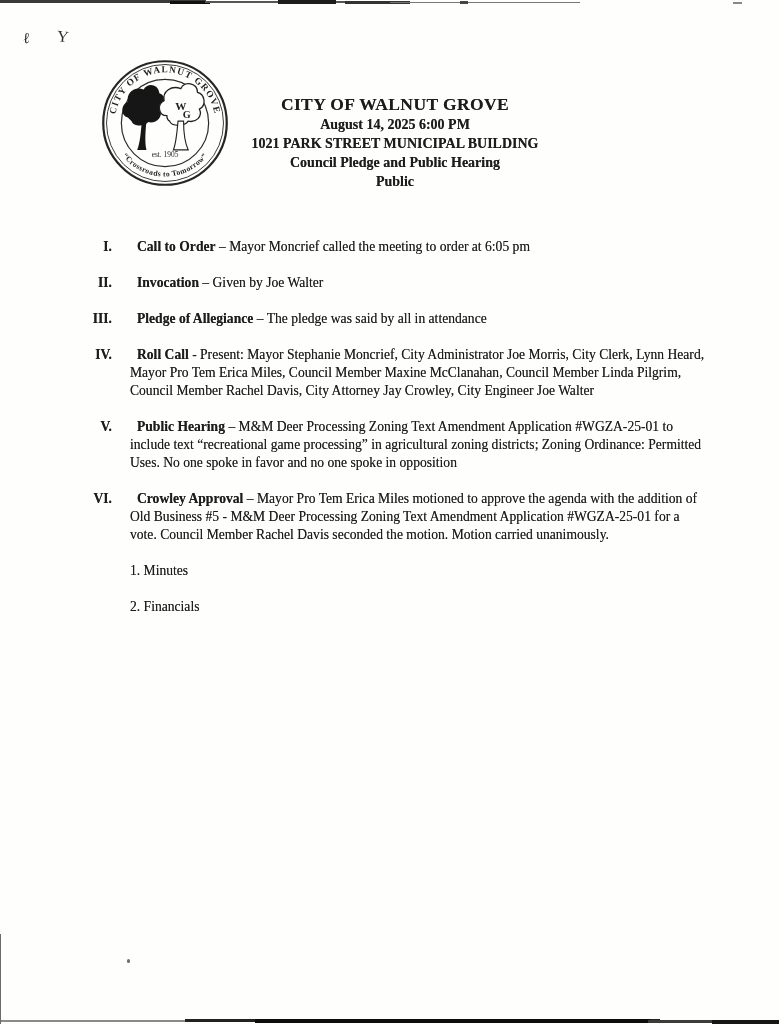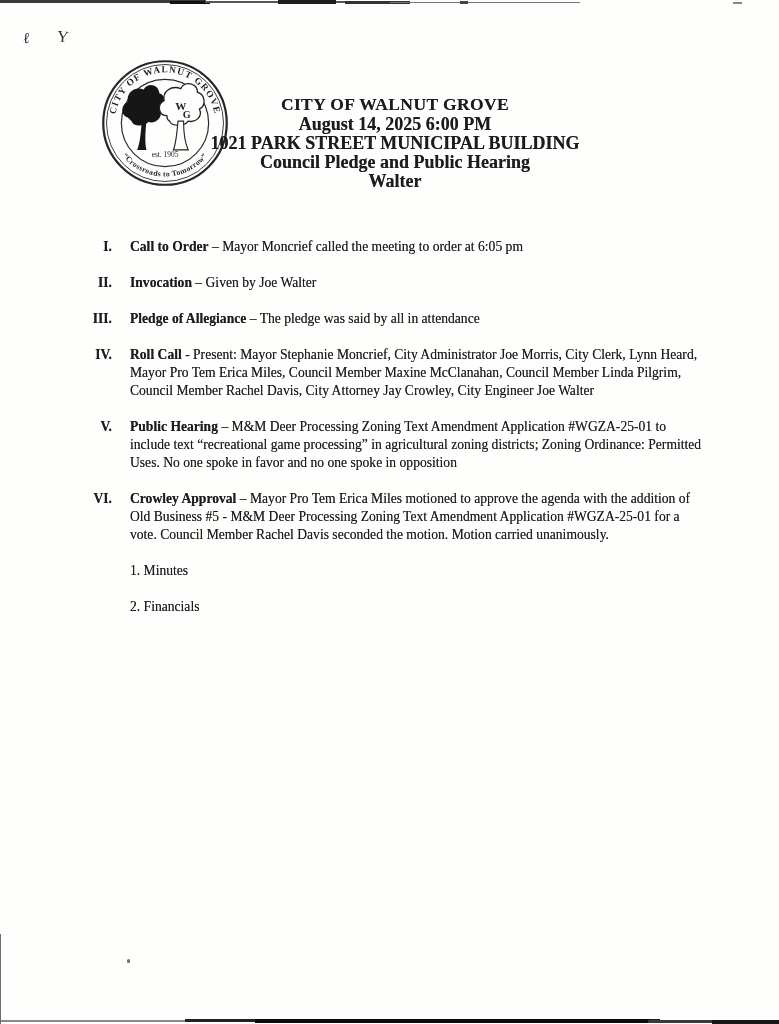--- a/index.html
+++ b/index.html
@@ -34,30 +34,30 @@
   .mark-2{left:57px;top:29px;font-size:16px;transform:rotate(6deg);font-style:normal;}
   
   .seal{position:absolute;left:100px;top:56px;width:130px;height:134px;}
   .seal svg{width:100%;height:100%;}
   .seal text{font-family:"Liberation Serif","DejaVu Serif",serif;}
   .header-text{
     position:absolute;left:95px;top:94px;width:600px;
     text-align:center;font-weight:bold;
   }
   .h-line1{font-size:17.5px;line-height:21px;letter-spacing:.4px;}
-  .h-line{font-size:18px;line-height:19px;}
+  .h-line{font-size:14px;line-height:19px;}
   
   .agenda{
     position:absolute;left:64px;top:238px;width:660px;
     font-size:13.6px;line-height:18px;
   }
   .agenda-item{display:flex;margin-bottom:18px;}
   .numeral{width:48px;flex:0 0 48px;text-align:right;font-weight:bold;margin-right:18px;}
   .item-text-wrap{width:576px;}
-  .item-title{font-weight:bold;}
+  .item-title{font-weight:bold;margin-left:7px;}
   .item-sep{white-space:pre;}
   
   .sublists{margin-left:66px;}
   .sublist{margin-bottom:18px;margin-top:14px;}
   .sublist-label{margin-bottom:16px;}
   .sublist-items{margin-left:17px;line-height:17.5px;}
   
   .agenda,.header-text,.sublists{text-shadow:0 0 .45px rgba(10,10,10,.6);}
 </style>
 </head>
@@ -112,21 +112,21 @@
         <textPath href="#sealBottomArc" startOffset="50%" text-anchor="middle">“Crossroads to Tomorrow”</textPath>
       </text>
     </svg>
   </div>
 
   <div class="header-text">
     <div class="h-line1">CITY OF WALNUT GROVE</div>
     <div class="h-line">August 14, 2025 6:00 PM</div>
     <div class="h-line">1021 PARK STREET MUNICIPAL BUILDING</div>
     <div class="h-line">Council Pledge and Public Hearing</div>
-    <div class="h-line">Walter</div>
+    <div class="h-line">Public</div>
   </div>
 
   <div class="agenda">
     <div>
         <div class="agenda-item">
       <div class="numeral">I.</div>
       <div class="item-text-wrap"><span class="item-title">Call to Order</span><span class="item-sep"> – </span><span>Mayor Moncrief called the meeting to order at 6:05 pm</span></div>
     </div>
         <div class="agenda-item">
       <div class="numeral">II.</div>

